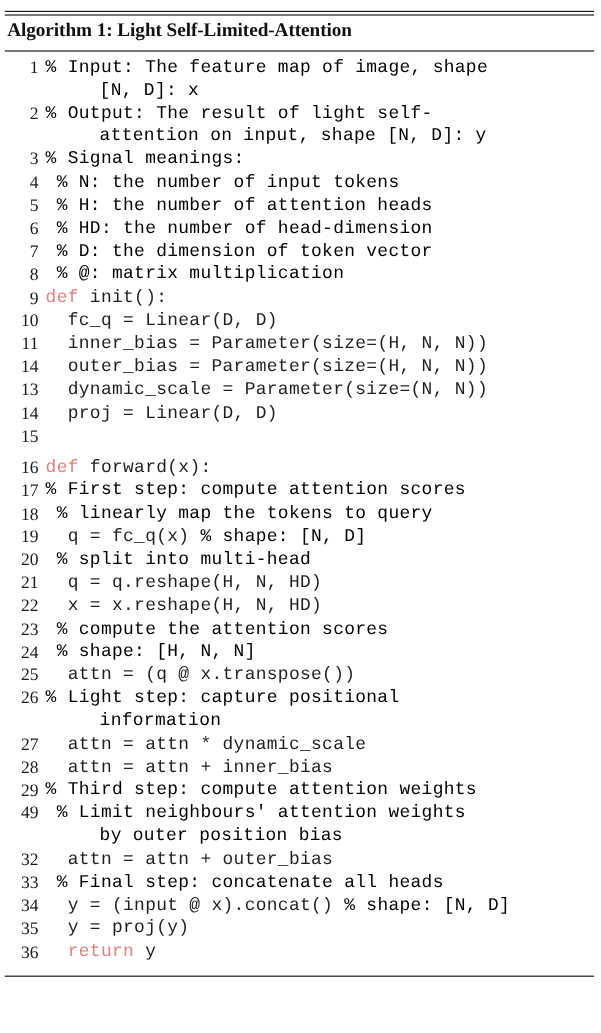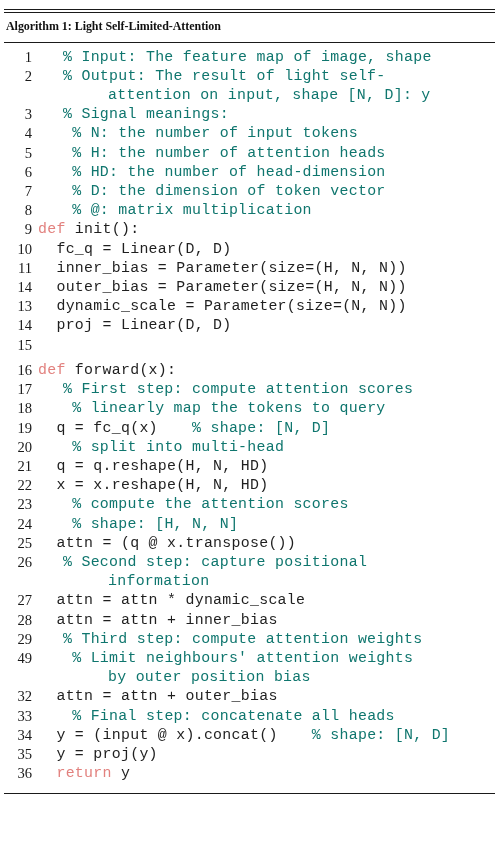--- a/index.html
+++ b/index.html
@@ -40,21 +40,21 @@
   }
   .rule-bottom {
     height: 0;
     border-top: 1.2px solid #1a1a1a;
     margin: 9px 6px 0 4px;
   }
 
   .caption {
     font-family: "Liberation Serif", serif;
     font-weight: bold;
-    font-size: 12px;
+    font-size: 16px;
     line-height: 22px;
     color: #111111;
     padding: 2px 0 2px 6px;
     letter-spacing: -0.05px;
     white-space: nowrap;
   }
 
   #code-listing {
     padding: 5px 0 0 0;
   }
@@ -82,42 +82,42 @@
     font-family: "Liberation Mono", "DejaVu Sans Mono", monospace;
     font-size: 14.9px;
     line-height: 19.2px;
     letter-spacing: 0.28px;
     color: #1f1f1f;
     white-space: pre-wrap;
     padding-left: 6px;
     word-break: break-word;
   }
 
-  .codetext .cmt   { color: #0f766e; margin-left: 25px; }
+  .codetext .cmt   { color: #000000; }
   .codetext .kw    { color: #e2817e; }
   .codetext .cd    { color: #1f1f1f; }
   .codetext .cont  { display: block; padding-left: 45px; }
   .codetext .blank { display: inline-block; height: 19.2px; }
 </style>
 </head>
 <body>
 
 <div id="algorithm-block">
 
   <div class="rule-top-outer"></div>
   <div class="rule-top-inner"></div>
 
   <div class="caption">Algorithm 1: Light Self-Limited-Attention</div>
 
   <div class="rule-mid"></div>
 
   <div id="code-listing">
       <div class="code-line">
         <span class="lineno">1</span>
-        <span class="codetext"><span class="cmt">% Input: The feature map of image, shape</span></span>
+        <span class="codetext"><span class="cmt">% Input: The feature map of image, shape</span><span class="cont cmt">[N, D]: x</span></span>
       </div>
       <div class="code-line">
         <span class="lineno">2</span>
         <span class="codetext"><span class="cmt">% Output: The result of light self-</span><span class="cont cmt">attention on input, shape [N, D]: y</span></span>
       </div>
       <div class="code-line">
         <span class="lineno">3</span>
         <span class="codetext"><span class="cmt">% Signal meanings:</span></span>
       </div>
       <div class="code-line">
@@ -203,21 +203,21 @@
       <div class="code-line">
         <span class="lineno">24</span>
         <span class="codetext"><span class="cmt"> % shape: [H, N, N]</span></span>
       </div>
       <div class="code-line">
         <span class="lineno">25</span>
         <span class="codetext"><span class="cd">  attn = (q @ x.transpose())</span></span>
       </div>
       <div class="code-line">
         <span class="lineno">26</span>
-        <span class="codetext"><span class="cmt">% Second step: capture positional</span><span class="cont cmt">information</span></span>
+        <span class="codetext"><span class="cmt">% Light step: capture positional</span><span class="cont cmt">information</span></span>
       </div>
       <div class="code-line">
         <span class="lineno">27</span>
         <span class="codetext"><span class="cd">  attn = attn * dynamic_scale</span></span>
       </div>
       <div class="code-line">
         <span class="lineno">28</span>
         <span class="codetext"><span class="cd">  attn = attn + inner_bias</span></span>
       </div>
       <div class="code-line">

